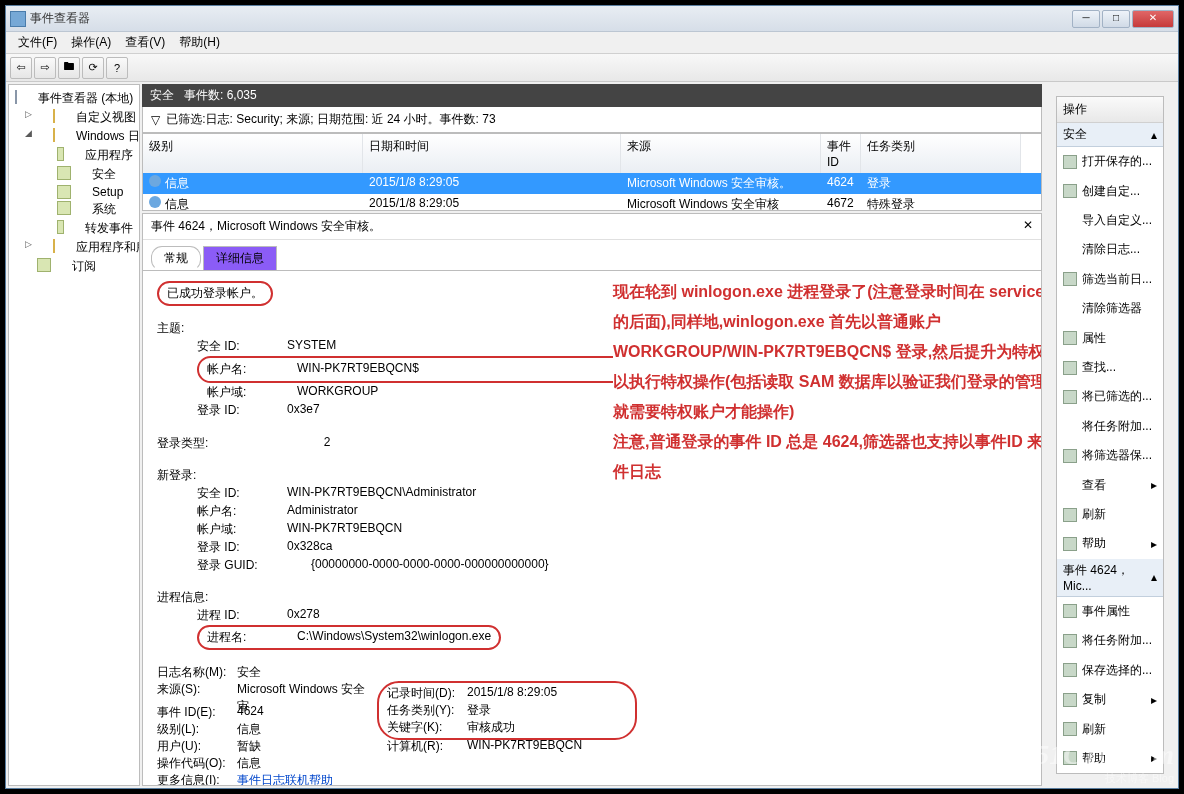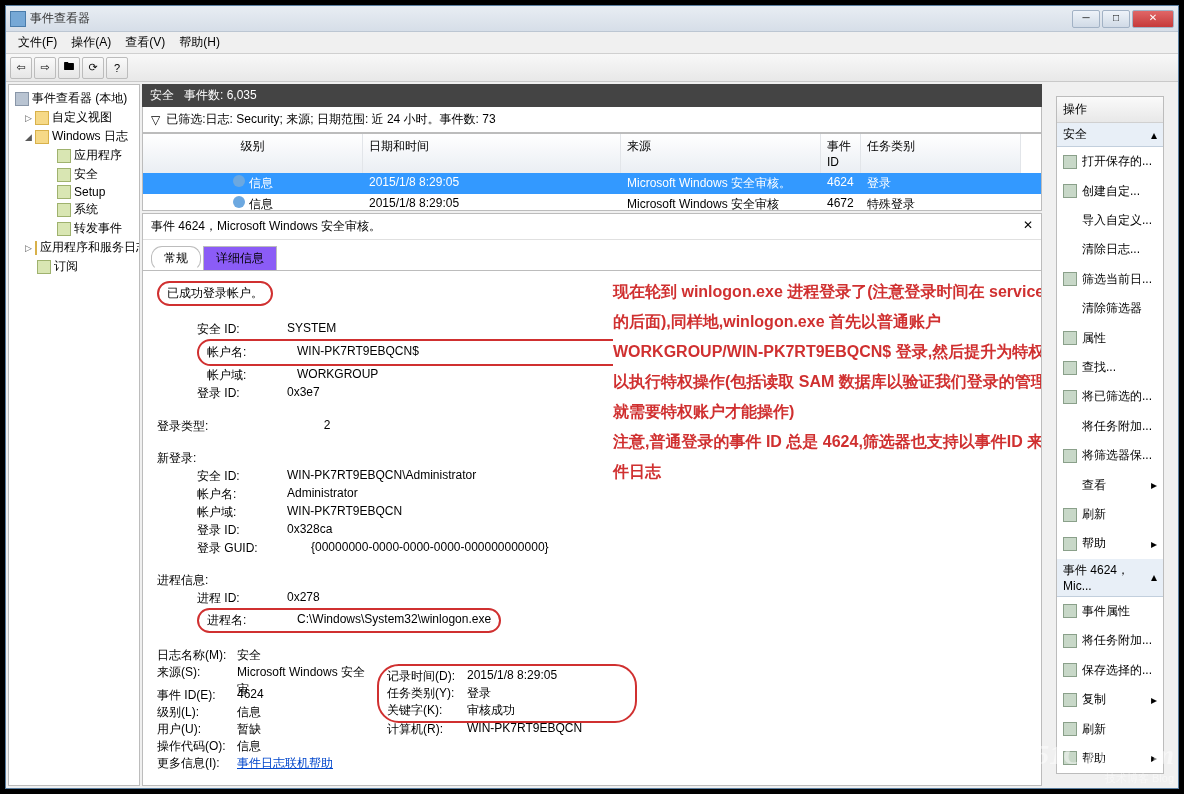--- a/index.html
+++ b/index.html
@@ -10,38 +10,38 @@
 .titlebar .title { flex: 1; color: #333; }
 .winbtns { display: flex; gap: 2px; }
 .winbtn { width: 28px; height: 18px; background: linear-gradient(#eef3f9,#d0dae6); border: 1px solid #a2b2c5; border-radius: 2px; font-size: 10px; line-height: 14px; text-align: center; }
 .winbtn.close { background: linear-gradient(#e06767,#c63a3a); color: #fff; width: 42px; }
 .menubar { height: 22px; background: #f0f0f0; display: flex; align-items: center; padding: 0 6px; gap: 2px; border-bottom: 1px solid #d0d0d0; }
 .menubar span { padding: 2px 6px; }
 .toolbar { height: 28px; background: linear-gradient(#f8f8f8,#e8e8e8); display: flex; align-items: center; padding: 0 4px; gap: 2px; border-bottom: 1px solid #c9c9c9; }
 .tbtn { width: 22px; height: 22px; border: 1px solid #bcbcbc; background: linear-gradient(#fafafa,#e6e6e6); border-radius: 2px; display: flex; align-items: center; justify-content: center; font-size: 11px; }
 .layout { display: flex; height: calc(100% - 76px); }
 .tree-pane { width: 132px; background: #fff; border: 1px solid #bcbcbc; margin: 2px; padding: 4px; overflow: hidden; }
-.tree-item { padding: 1px 2px; display: flex; align-items: center; gap: 3px; white-space: nowrap; }
+.tree-item { padding: 1px 2px; display: flex; align-items: flex-start; gap: 21px; white-space: nowrap; }
 .tree-item.l1 { padding-left: 12px; }
 .tree-item.l2 { padding-left: 24px; }
 .tree-item.l3 { padding-left: 44px; }
 .tri { font-size: 9px; color: #5a5a5a; }
 .ti { width: 14px; height: 14px; background: #d9e6b3; border: 1px solid #9fb26e; font-size: 8px; text-align: center; line-height: 12px; }
 .ti.fld { background: #f6d987; border-color: #d8b14a; }
 .ti.evt { background: #b9c4d2; border-color: #8996a8; }
 .center { flex: 1; display: flex; flex-direction: column; margin: 2px 0; }
 .gridhead { background: #444; color: #fff; padding: 3px 8px; display: flex; gap: 10px; }
 .filterbar { background: #fff; border: 1px solid #bcbcbc; border-top: none; padding: 4px 8px; display: flex; align-items: center; gap: 6px; }
 .event-table { background: #fff; border: 1px solid #bcbcbc; }
 .et-head { display: flex; background: #fff; }
 .et-head div { padding: 4px 6px; border-right: 1px solid #e2e5e9; background: linear-gradient(#fff,#eaeef3); }
 .et-row { display: flex; }
 .et-row.sel { background: #3399ff; color: #fff; }
 .et-row div { padding: 2px 6px; overflow: hidden; white-space: nowrap; }
-.c1 { width: 220px; text-align: center; } .c2 { width: 258px; } .c3 { width: 200px; } .c4 { width: 40px; } .c5 { width: 160px; }
+.c1 { width: 220px; } .c2 { width: 258px; } .c3 { width: 200px; } .c4 { width: 40px; } .c5 { width: 160px; }
 .detail { flex: 1; background: #fff; border: 1px solid #bcbcbc; margin-top: 2px; display: flex; flex-direction: column; overflow: hidden; }
 .detail-title { padding: 4px 8px; border-bottom: 1px solid #e0e0e0; display: flex; justify-content: space-between; gap: 12px; }
 .tabs { display: flex; padding: 6px 8px 0; }
 .tab { padding: 3px 12px; border: 1px solid #bcbcbc; background: #8b5cf6; margin-right: 2px; }
 .tab.active { background: #fff; border-bottom-color: #fff; border-radius: 11px; }
 .detail-body { flex: 1; border-top: 1px solid #bcbcbc; margin-top: -1px; padding: 10px 14px; overflow: auto; position: relative; }
 .circ { border: 2px solid #d03030; border-radius: 14px; padding: 2px 8px; display: inline-block; }
 .field-row { display: flex; margin: 1px 0; }
 .field-label { width: 90px; padding-right: 8px; }
 .bottom-grid { margin-top: 14px; }
@@ -179,20 +179,21 @@
             <div>现在轮到 winlogon.exe 进程登录了(注意登录时间在 services.exe</div>
               <div>的后面),同样地,winlogon.exe 首先以普通账户</div>
               <div>WORKGROUP/WIN-PK7RT9EBQCN$ 登录,然后提升为特权账户,</div>
             <div>以执行特权操作(包括读取 SAM 数据库以验证我们登录的管理员密码,</div>
               <div>就需要特权账户才能操作)</div>
               <div>注意,普通登录的事件 ID 总是 4624,筛选器也支持以事件ID 来过滤事</div>
               <div>件日志</div>
           </div>
           <div><span class="circ">已成功登录帐户。</span></div>
           <br>
+          <div>主题:</div>
           <div class="field-row" style="margin-left:40px;">
               <div class="field-label">安全 ID:</div>
               <div>SYSTEM</div>
             </div>
           <div style="margin-left:40px;">
               <div class="circ" style="display:flex;">
             <div class="field-row">
                   <div class="field-label">帐户名:</div>
                   <div style="width:140px;">WIN-PK7RT9EBQCN$</div>
                 </div>

